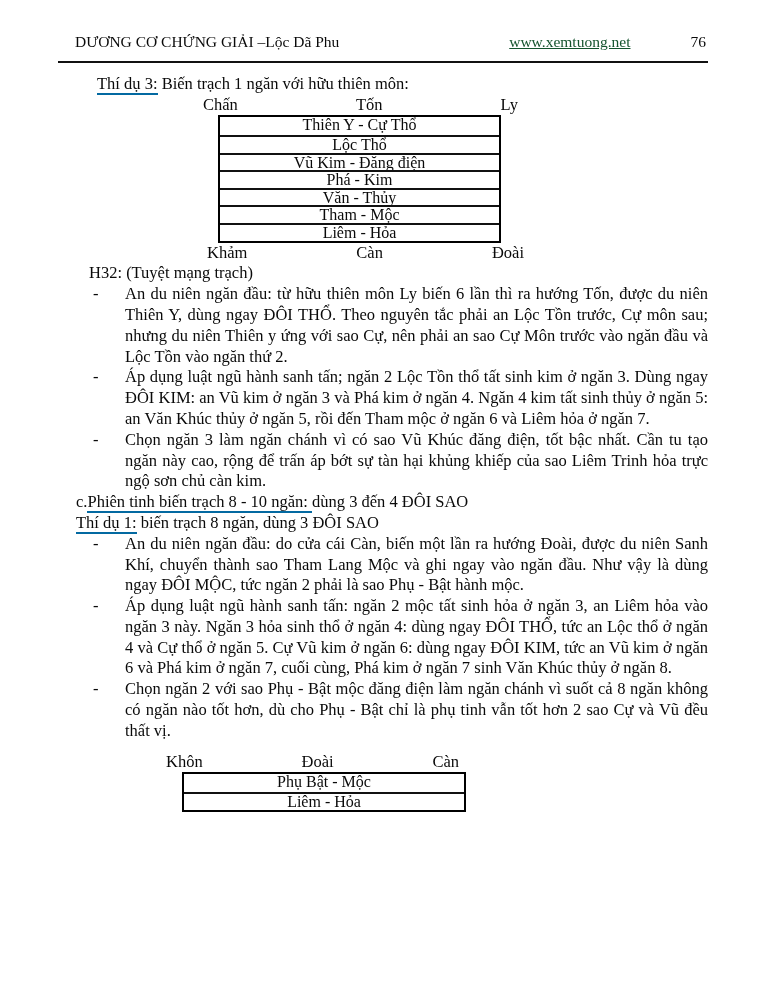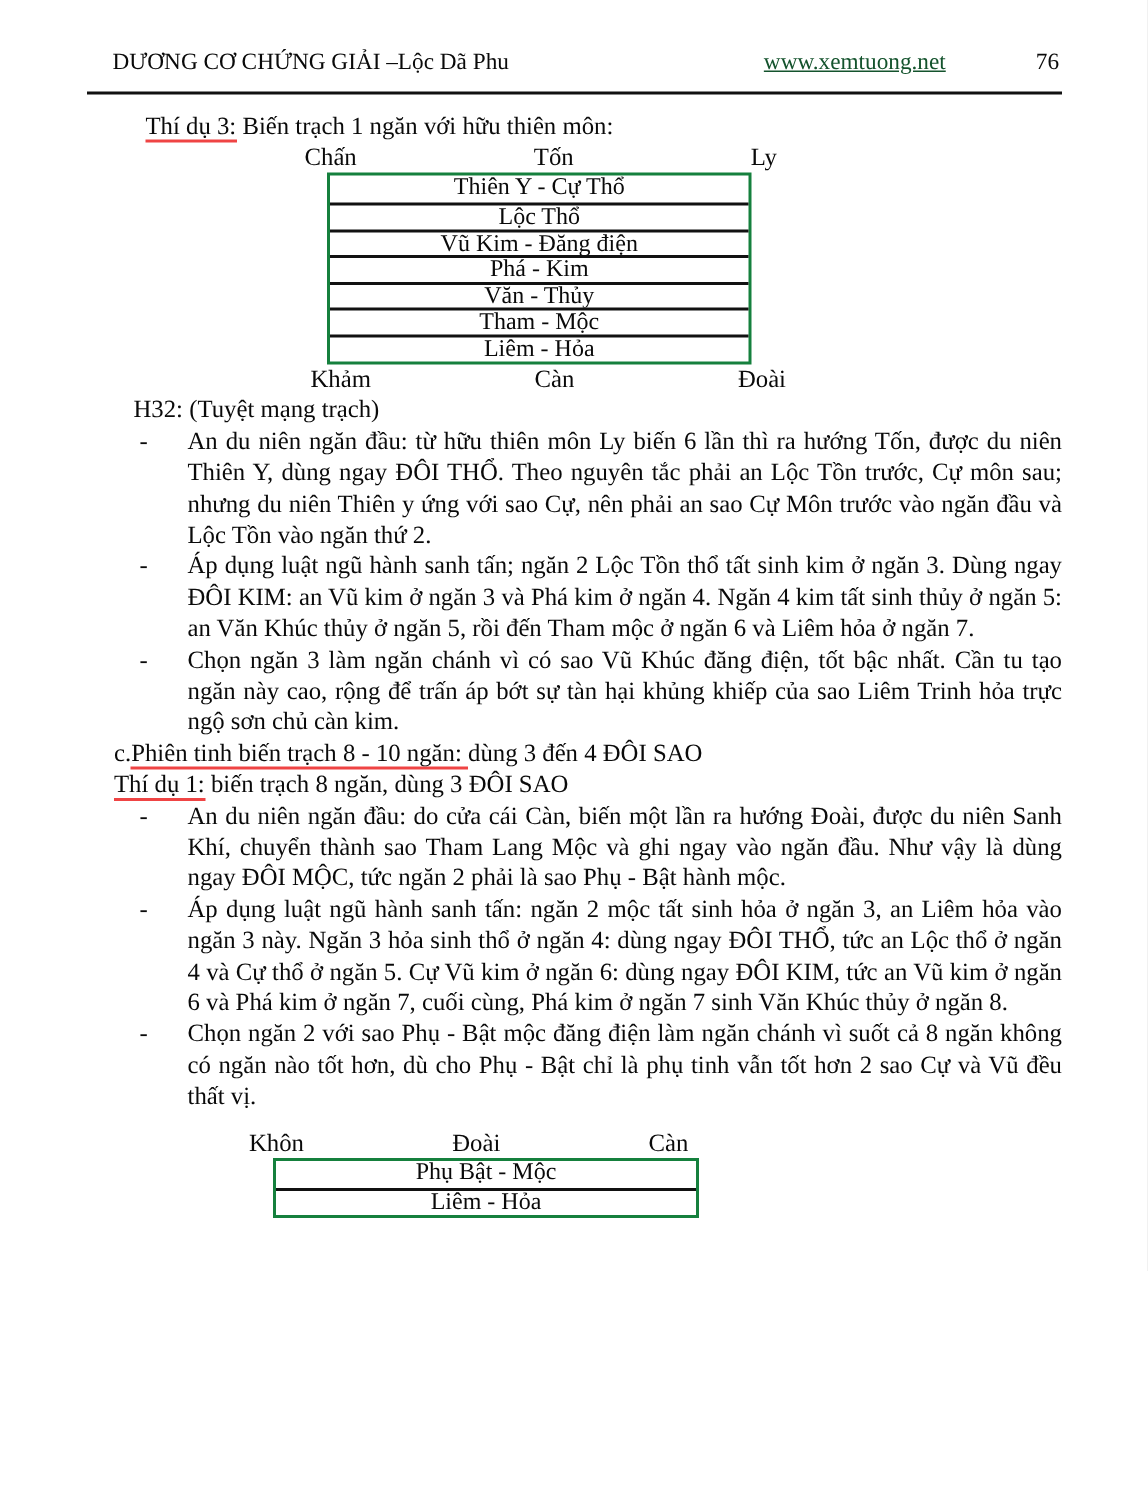--- a/index.html
+++ b/index.html
@@ -21,26 +21,26 @@
     padding:0 2px 8px 17px;
     border-bottom:2px solid #111;
     font-size:15.5px;
   }
   .hdr-title { flex:0 0 auto; }
   .hdr-link  { margin-left:auto; margin-right:60px; text-decoration:underline; cursor:pointer; }
   .hdr-page  { flex:0 0 auto; }
   .body { padding-top:11px; }
   .p-intro { margin-left:54px; text-align:justify; }
   .ex3-line { margin-left:39px; }
-  .u { border-bottom:2px solid #ef4444; }
+  .u { border-bottom:2px solid #0369a1; }
   .lbl-row { display:flex; justify-content:space-between; }
   .lbl-row.t1-top    { margin-left:145px; width:315px; }
   .lbl-row.t1-bottom { margin-left:149px; width:317px; }
   .lbl-row.t2-top    { margin-left:108px; width:293px; margin-top:10px; }
-  .box { border:2px solid #15803d; background:#fff; }
+  .box { border:2px solid #000000; background:#fff; }
   .box.t1 { margin-left:160px; width:283px; }
   .box.t2 { margin-left:124px; width:284px; }
   .box .row {
     height:17.6px; line-height:16.6px;
     text-align:center; font-size:16px;
     border-top:2px solid #111;
     overflow:hidden;
   }
   .box .row:first-child { border-top:none; }
   .h32 { margin-left:31px; }

